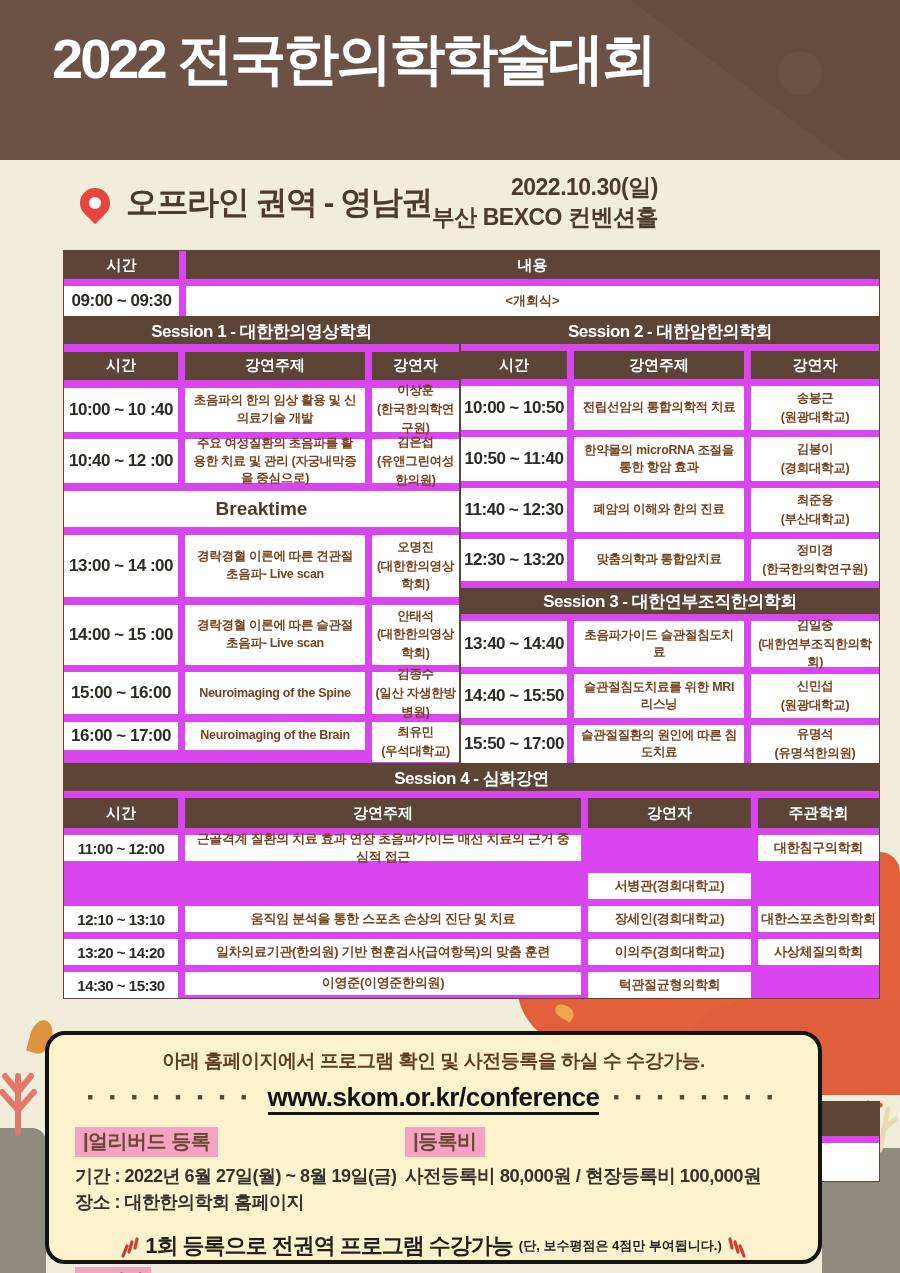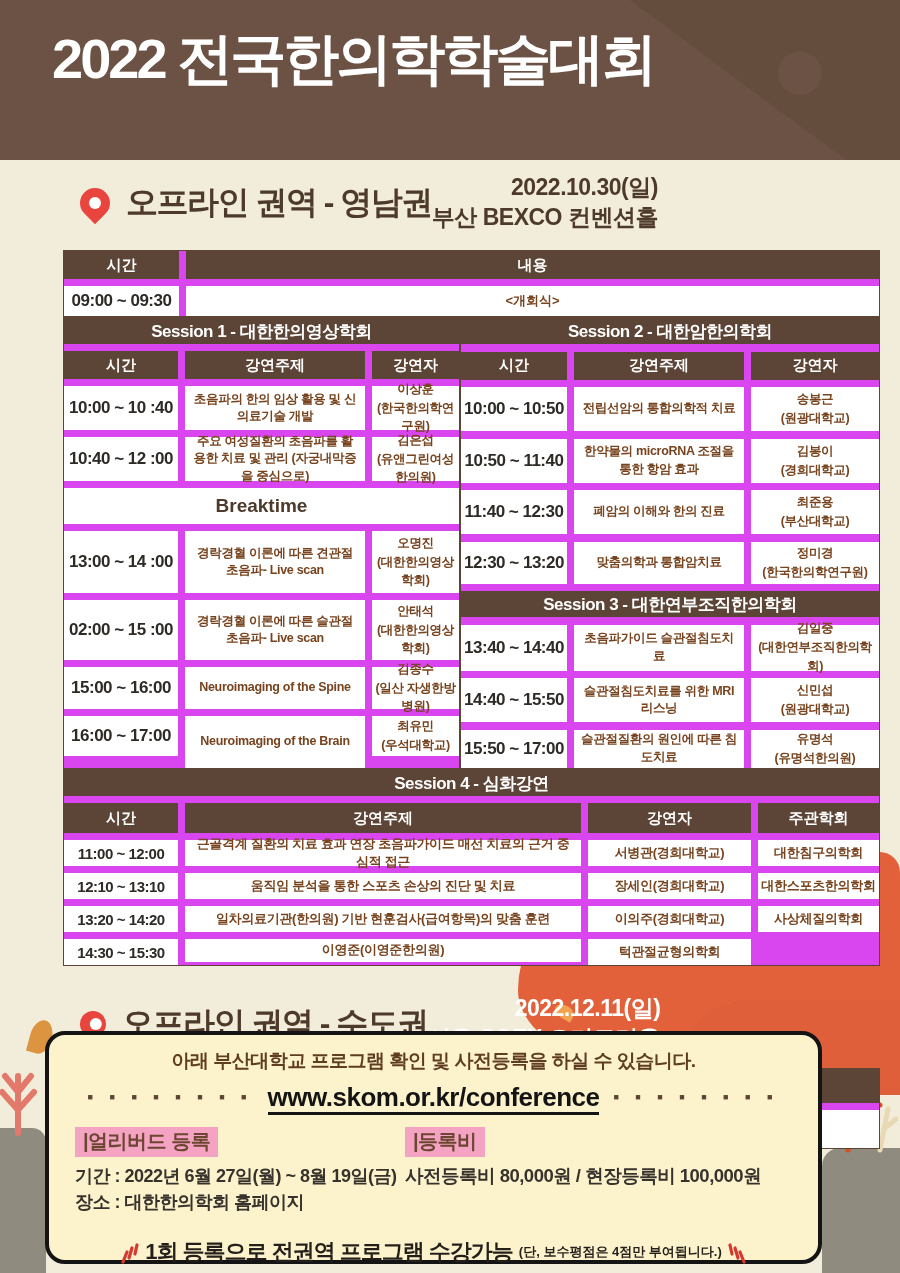--- a/index.html
+++ b/index.html
@@ -55,21 +55,21 @@
   .f-url-row{display:flex;align-items:center;justify-content:center;gap:14px;margin-top:9px;}
   .dots{color:#5c4537;font-size:9px;letter-spacing:7px;white-space:nowrap;transform:translateY(-2px);}
   .f-url{font-size:26px;font-weight:800;color:#141414;border-bottom:3px solid #141414;letter-spacing:-0.5px;line-height:1.1;}
   .f-grid{display:flex;margin-top:12px;}
   .f-col1{width:330px;}
   .f-col2{flex:1;}
   .plabel{display:inline-block;background:#f5a3c3;color:#6b4630;font-size:20px;font-weight:800;padding:1px 8px 2px;letter-spacing:-0.5px;}
   .f-lines{margin-top:6px;font-size:18px;font-weight:600;color:#37322c;line-height:1.45;letter-spacing:-0.5px;}
   .f-fee{margin-top:6px;font-size:18.5px;font-weight:700;color:#37322c;letter-spacing:-0.5px;}
   .f-note{margin-top:2px;font-size:13.5px;font-weight:600;color:#37322c;letter-spacing:-0.5px;}
-  .f-onepass{display:flex;align-items:center;justify-content:center;gap:6px;margin-top:22px;}
+  .f-onepass{display:flex;align-items:center;justify-content:center;gap:6px;margin-top:16px;}
   .op-main{font-size:22px;font-weight:800;color:#241f1b;letter-spacing:-1px;}
   .op-sub{font-size:13px;font-weight:700;color:#241f1b;}
   .f-contact{display:flex;align-items:center;gap:12px;margin-top:6px;}
   .f-contact .plabel{font-size:19px;}
   .contact-text{font-size:18.5px;font-weight:600;color:#37322c;letter-spacing:-0.5px;}
   .spark{flex:0 0 auto;}
 
   
   .blob{position:absolute;left:518px;top:852px;width:382px;height:232px;background:#e2613b;
         border-radius:52% 6% 8% 58% / 68% 10% 12% 46%;z-index:1;}
@@ -167,34 +167,34 @@
             <span>김은섭</span>
             <span>(유앤그린여성한의원)</span>
           </div>
           <div class="c-break" style="height: 36px;">Breaktime</div>
           <div class="c-time" style="height: 62px;">13:00 ~ 14 :00</div>
           <div class="c-topic" style="height: 62px;">경락경혈 이론에 따른 견관절 초음파- Live scan</div>
           <div class="c-spk" style="height: 62px;">
             <span>오명진</span>
             <span>(대한한의영상학회)</span>
           </div>
-          <div class="c-time" style="height: 60px;">02:00 ~ 15 :00</div>
+          <div class="c-time" style="height: 60px;">14:00 ~ 15 :00</div>
           <div class="c-topic" style="height: 60px;">경락경혈 이론에 따른 슬관절 초음파- Live scan</div>
           <div class="c-spk" style="height: 60px;">
             <span>안태석</span>
             <span>(대한한의영상학회)</span>
           </div>
           <div class="c-time" style="height: 42px;">15:00 ~ 16:00</div>
           <div class="c-topic" style="height: 42px;">Neuroimaging of the Spine</div>
           <div class="c-spk" style="height: 42px;">
             <span>김종수</span>
             <span>(일산 자생한방병원)</span>
           </div>
-          <div class="c-time" style="height: 40px;">16:00 ~ 17:00</div>
-          <div class="c-topic" style="height: 52px;">Neuroimaging of the Brain</div>
+          <div class="c-time" style="height: 28px;">16:00 ~ 17:00</div>
+          <div class="c-topic" style="height: 28px;">Neuroimaging of the Brain</div>
           <div class="c-spk" style="height: 40px;">
             <span>최유민</span>
             <span>(우석대학교)</span>
           </div>
         </div>
       <div class="tbl t-right" id="right-table">
           <div class="bar">Session 2 - 대한암한의학회</div>
           <div class="th">시간</div>
           <div class="th">강연주제</div>
           <div class="th">강연자</div>
@@ -244,21 +244,21 @@
         </div>
     </div>
     <div class="tbl t-s4 s4" id="s4-table">
         <div class="bar">Session 4 - 심화강연</div>
         <div class="th" style="height: 30px;">시간</div>
         <div class="th" style="height: 30px;">강연주제</div>
         <div class="th" style="height: 30px;">강연자</div>
         <div class="th" style="height: 30px;">주관학회</div>
         <div class="c-time" style="height: 26px;">11:00 ~ 12:00</div>
         <div class="c-topic" style="height: 26px;">근골격계 질환의 치료 효과 연장 초음파가이드 매선 치료의 근거 중심적 접근</div>
-        <div class="c-topic" style="height: 26px;">서병관(경희대학교)</div>
+        <div class="c-topic" style="height: 26px; margin-top: 38px;">서병관(경희대학교)</div>
         <div class="c-org" style="height: 26px;">대한침구의학회</div>
         <div class="c-time" style="height: 26px;">12:10 ~ 13:10</div>
         <div class="c-topic" style="height: 26px; text-align: right;">움직임 분석을 통한 스포츠 손상의 진단 및 치료</div>
         <div class="c-topic" style="height: 26px;">장세인(경희대학교)</div>
         <div class="c-org" style="height: 26px;">대한스포츠한의학회</div>
         <div class="c-time" style="height: 26px;">13:20 ~ 14:20</div>
         <div class="c-topic" style="height: 26px;">일차의료기관(한의원) 기반 현훈검사(급여항목)의 맞춤 훈련</div>
         <div class="c-topic" style="height: 26px;">이의주(경희대학교)</div>
         <div class="c-org" style="height: 26px;">사상체질의학회</div>
         <div class="c-time" style="height: 26px;">14:30 ~ 15:30</div>
@@ -281,21 +281,21 @@
   <div class="twrap">
     <div class="tbl t-sudo" id="sudo-table">
         <div class="th">시간</div>
         <div class="th">내용</div>
         <div class="c-time" style="height: 38px;">09:00 ~ 17:00</div>
         <div class="c-topic" style="height: 38px;">특별강연 &amp; 라이브(시연) 강연 &amp; 기초한의학학술대회 준비중</div>
       </div>
   </div>
 
   <div class="fbox">
-    <div class="f-notice">아래 부산대학교 프로그램 확인 및 사전등록을 하실 수 있습니다.</div>
+    <div class="f-notice">아래 홈페이지에서 프로그램 확인 및 사전등록을 하실 수 수강가능.</div>
     <div class="f-url-row">
       <span class="dots">■ ■ ■ ■ ■ ■ ■ ■</span>
       <span class="f-url">www.skom.or.kr/conference</span>
       <span class="dots">■ ■ ■ ■ ■ ■ ■ ■</span>
     </div>
     <div class="f-grid">
       <div class="f-col1">
         <span class="plabel">|얼리버드 등록</span>
         <div class="f-lines">
           <div>기간 : 2022년 6월 27일(월) ~ 8월 19일(금)</div>

